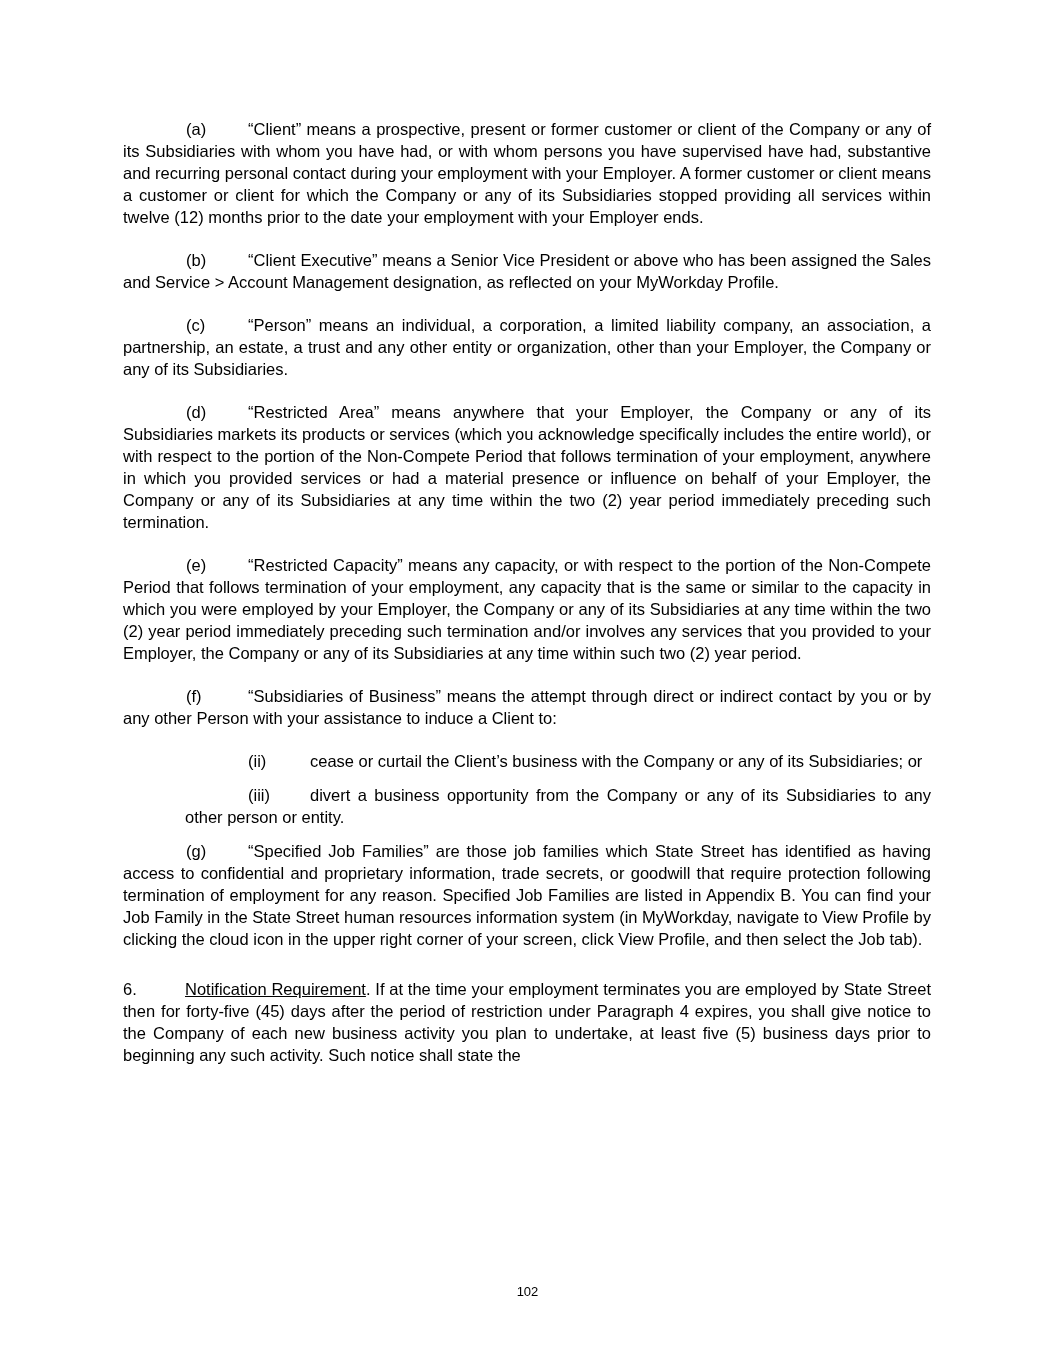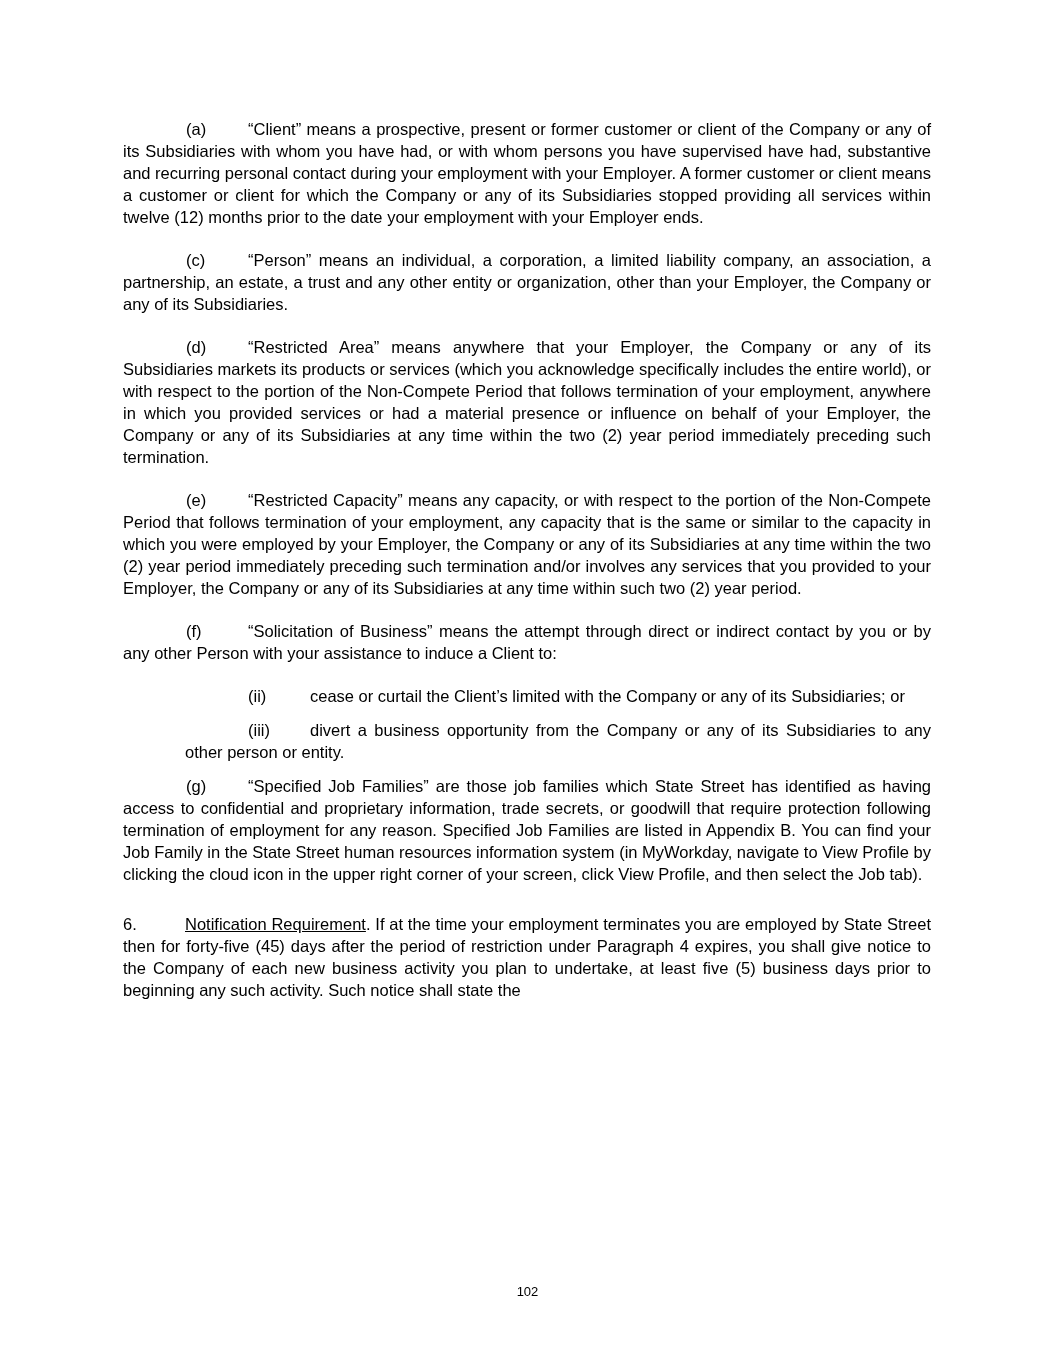--- a/index.html
+++ b/index.html
@@ -50,31 +50,32 @@
   }
 </style>
 </head>
 <body>
 
 <div class="page">
   <div class="content">
 
     <p class="para indent"><span class="tab-label">(a)</span><span>“Client” means a prospective, present or former customer or client of the Company or any of its Subsidiaries with whom you have had, or with whom persons you have supervised have had, substantive and recurring personal contact during your employment with your Employer. A former customer or client means a customer or client for which the Company or any of its Subsidiaries stopped providing all services within twelve (12) months prior to the date your employment with your Employer ends.</span></p>
 
+    <p class="para indent"><span class="tab-label">(b)</span><span>“Client Executive” means a Senior Vice President or above who has been assigned the Sales and Service &gt; Account Management designation, as reflected on your MyWorkday Profile.</span></p>
 
     <p class="para indent"><span class="tab-label">(c)</span><span>“Person” means an individual, a corporation, a limited liability company, an association, a partnership, an estate, a trust and any other entity or organization, other than your Employer, the Company or any of its Subsidiaries.</span></p>
 
     <p class="para indent"><span class="tab-label">(d)</span><span>“Restricted Area” means anywhere that your Employer, the Company or any of its Subsidiaries markets its products or services (which you acknowledge specifically includes the entire world), or with respect to the portion of the Non-Compete Period that follows termination of your employment, anywhere in which you provided services or had a material presence or influence on behalf of your Employer, the Company or any of its Subsidiaries at any time within the two (2) year period immediately preceding such termination.</span></p>
 
     <p class="para indent"><span class="tab-label">(e)</span><span>“Restricted Capacity” means any capacity, or with respect to the portion of the Non-Compete Period that follows termination of your employment, any capacity that is the same or similar to the capacity in which you were employed by your Employer, the Company or any of its Subsidiaries at any time within the two (2) year period immediately preceding such termination and/or involves any services that you provided to your Employer, the Company or any of its Subsidiaries at any time within such two (2) year period.</span></p>
 
-    <p class="para indent"><span class="tab-label">(f)</span><span>“Solicitation of Business” means the attempt through direct or indirect contact by you or by any other Person with your assistance to induce a Client to:</span></p>
+    <p class="para indent"><span class="tab-label">(f)</span><span>“Subsidiaries of Business” means the attempt through direct or indirect contact by you or by any other Person with your assistance to induce a Client to:</span></p>
 
 
-    <p class="para sub"><span class="tab-label">(ii)</span><span>cease or curtail the Client’s limited with the Company or any of its Subsidiaries; or</span></p>
+    <p class="para sub"><span class="tab-label">(ii)</span><span>cease or curtail the Client’s business with the Company or any of its Subsidiaries; or</span></p>
 
     <p class="para sub"><span class="tab-label">(iii)</span><span>divert a business opportunity from the Company or any of its Subsidiaries to any other person or entity.</span></p>
 
     <p class="para indent"><span class="tab-label">(g)</span><span>“Specified Job Families” are those job families which State Street has identified as having access to confidential and proprietary information, trade secrets, or goodwill that require protection following termination of employment for any reason. Specified Job Families are listed in Appendix B. You can find your Job Family in the State Street human resources information system (in MyWorkday, navigate to View Profile by clicking the cloud icon in the upper right corner of your screen, click View Profile, and then select the Job tab).</span></p>
 
     <p class="para section"><span class="tab-label">6.</span><span class="underline">Notification Requirement</span><span>. If at the time your employment terminates you are employed by State Street then for forty-five (45) days after the period of restriction under Paragraph 4 expires, you shall give notice to the Company of each new business activity you plan to undertake, at least five (5) business days prior to beginning any such activity. Such notice shall state the</span></p>
 
   </div>
 
   <div class="page-number">102</div>

